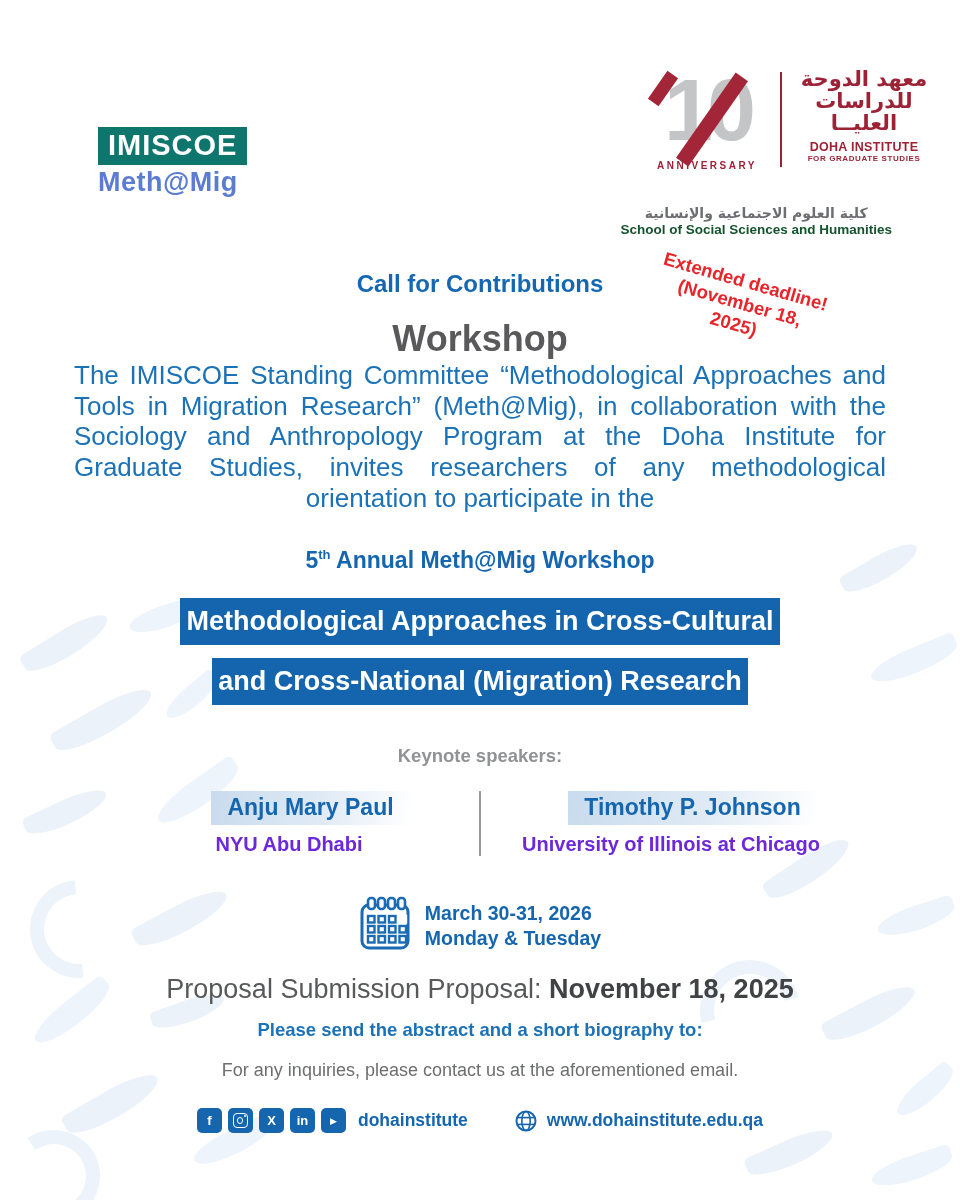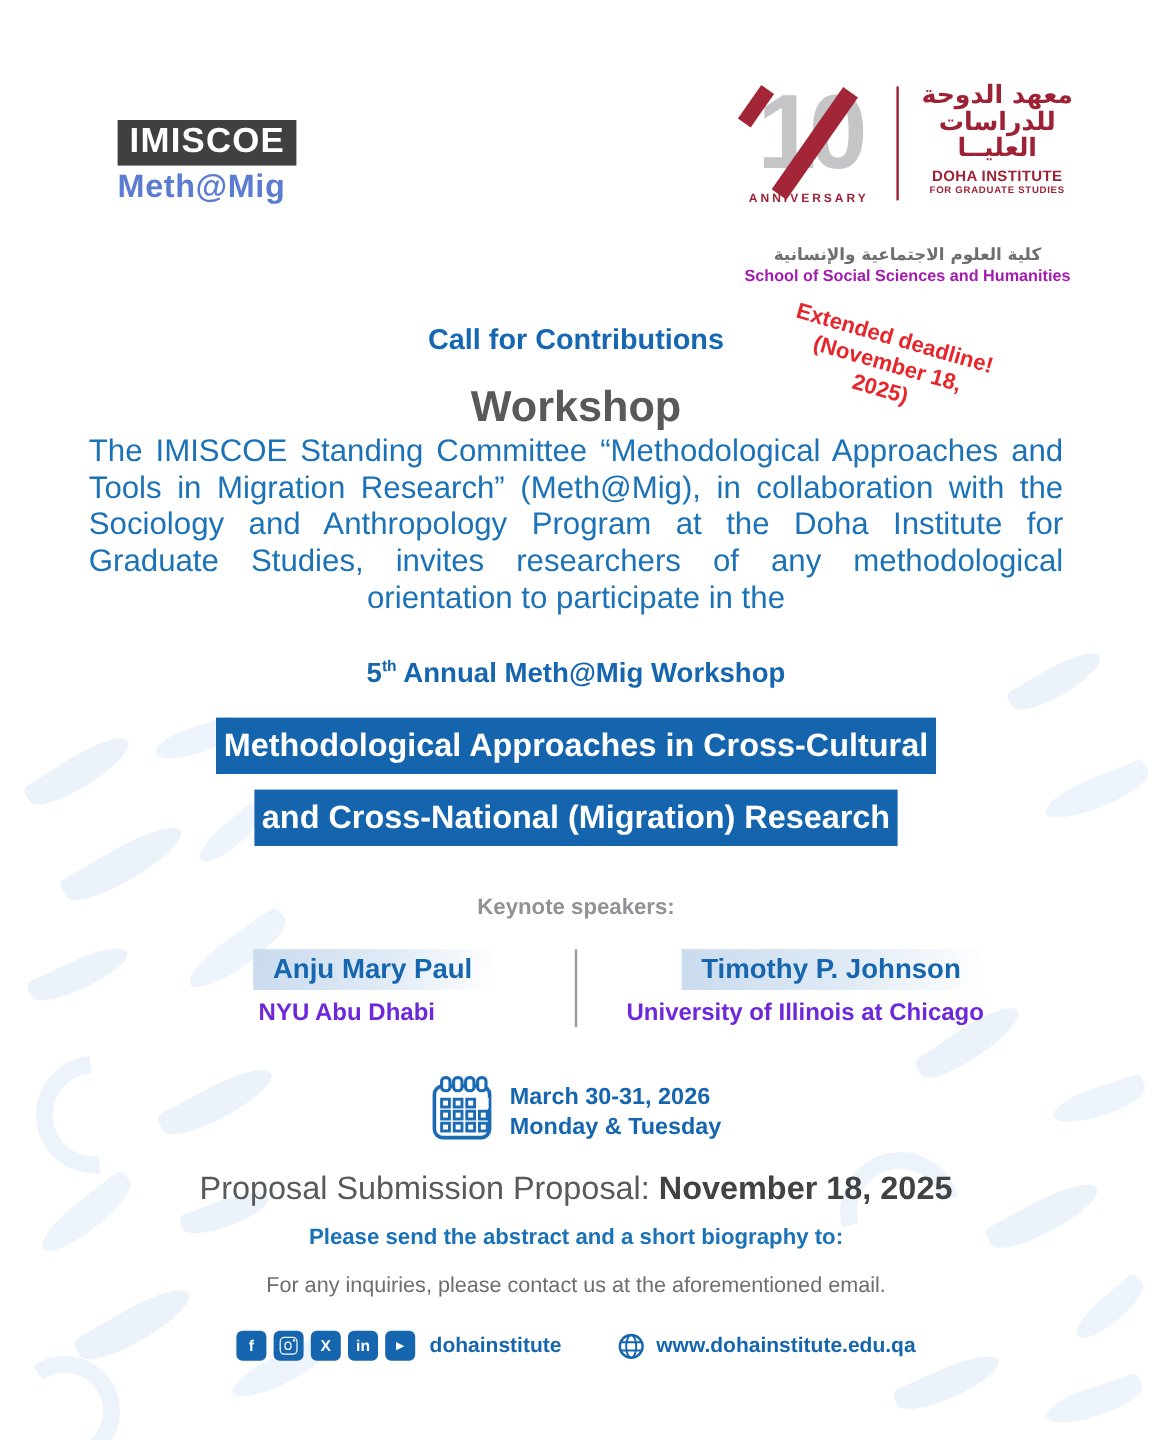--- a/index.html
+++ b/index.html
@@ -6,37 +6,37 @@
   body{font-family:"Liberation Sans","DejaVu Sans",sans-serif;background:#ffffff;}
   .poster{position:relative;width:960px;height:1200px;background:#ffffff;overflow:hidden;margin:0 auto;}
 
   
   .wm{position:absolute;background:#ebf2f9;border-radius:6px 55% 55% 55%;}
   .wm2{position:absolute;background:#eef4fb;border-radius:55% 6px 55% 55%;}
   .wm-ring{position:absolute;border:14px solid #edf3fa;border-top-color:transparent;border-right-color:transparent;border-radius:50%;background:transparent;}
 
   
   .imiscoe{position:absolute;left:98px;top:100px;}
-  .imiscoe-box{display:inline-block;background:#404040;color:#ffffff;font-weight:bold;font-size:29px;letter-spacing:1px;padding:2px 10px 3px 10px;}
+  .imiscoe-box{display:inline-block;background:#0f766e;color:#ffffff;font-weight:bold;font-size:29px;letter-spacing:1px;padding:2px 10px 3px 10px;margin-top:27px;}
   .methmig{color:#5b7cd1;font-weight:bold;font-size:27px;margin-top:2px;letter-spacing:0.5px;}
 
-  .logo-right{position:absolute;right:65px;top:68px;display:flex;align-items:stretch;}
+  .logo-right{position:absolute;right:32px;top:68px;display:flex;align-items:stretch;}
   .ann{position:relative;width:110px;margin-right:18px;text-align:center;}
   .ann-num{font-size:88px;font-weight:bold;color:#c3c5c7;line-height:0.95;letter-spacing:-6px;position:relative;}
   .ann-slash{position:absolute;left:8px;top:44px;width:104px;height:15px;background:#a32638;transform:rotate(-55deg);}
   .ann-slash-sm{position:absolute;left:-6px;top:14px;width:34px;height:13px;background:#a32638;transform:rotate(-55deg);}
   .ann-label{font-size:10px;font-weight:bold;color:#9d2235;letter-spacing:2.5px;margin-top:8px;}
   .logo-div{width:2px;background:#9d2235;margin:4px 18px 4px 0;}
   .doha{width:128px;text-align:center;color:#9d2235;}
   .doha-ar{font-family:"DejaVu Sans",sans-serif;font-weight:bold;font-size:21px;line-height:1.05;direction:rtl;}
   .doha-en1{font-size:12.5px;font-weight:bold;margin-top:6px;letter-spacing:0.3px;}
   .doha-en2{font-size:8px;font-weight:bold;letter-spacing:0.6px;}
   .school{position:absolute;right:68px;top:205px;text-align:center;color:#6d6e71;}
   .school-ar{font-family:"DejaVu Sans",sans-serif;font-weight:bold;font-size:14px;direction:rtl;}
-  .school-en{font-weight:bold;font-size:13.5px;margin-top:1px;color:#a21caf;}
+  .school-en{font-weight:bold;font-size:13.5px;margin-top:1px;color:#14532d;}
 
   
   .content{position:absolute;left:0;top:270px;width:100%;text-align:center;}
   .kicker{color:#1667b1;font-weight:bold;font-size:24px;}
   .extended{position:absolute;left:652px;top:0px;width:175px;transform:rotate(16deg);color:#e8252b;font-weight:bold;font-size:18.5px;line-height:1.2;text-align:center;}
   .title{color:#59595b;font-weight:600;font-size:36px;margin-top:20px;text-align:center;}
   .intro{width:812px;margin:0 auto 0 auto;color:#1b72b7;font-size:26px;line-height:1.18;text-align:justify;text-align-last:center;}
   .edition{color:#1566af;font-weight:bold;font-size:23px;margin-top:34px;}
   .edition sup{font-size:13px;}
   .banner{display:inline-block;background:#1565ae;color:#ffffff;font-weight:bold;font-size:27px;padding:8px 6px;}

